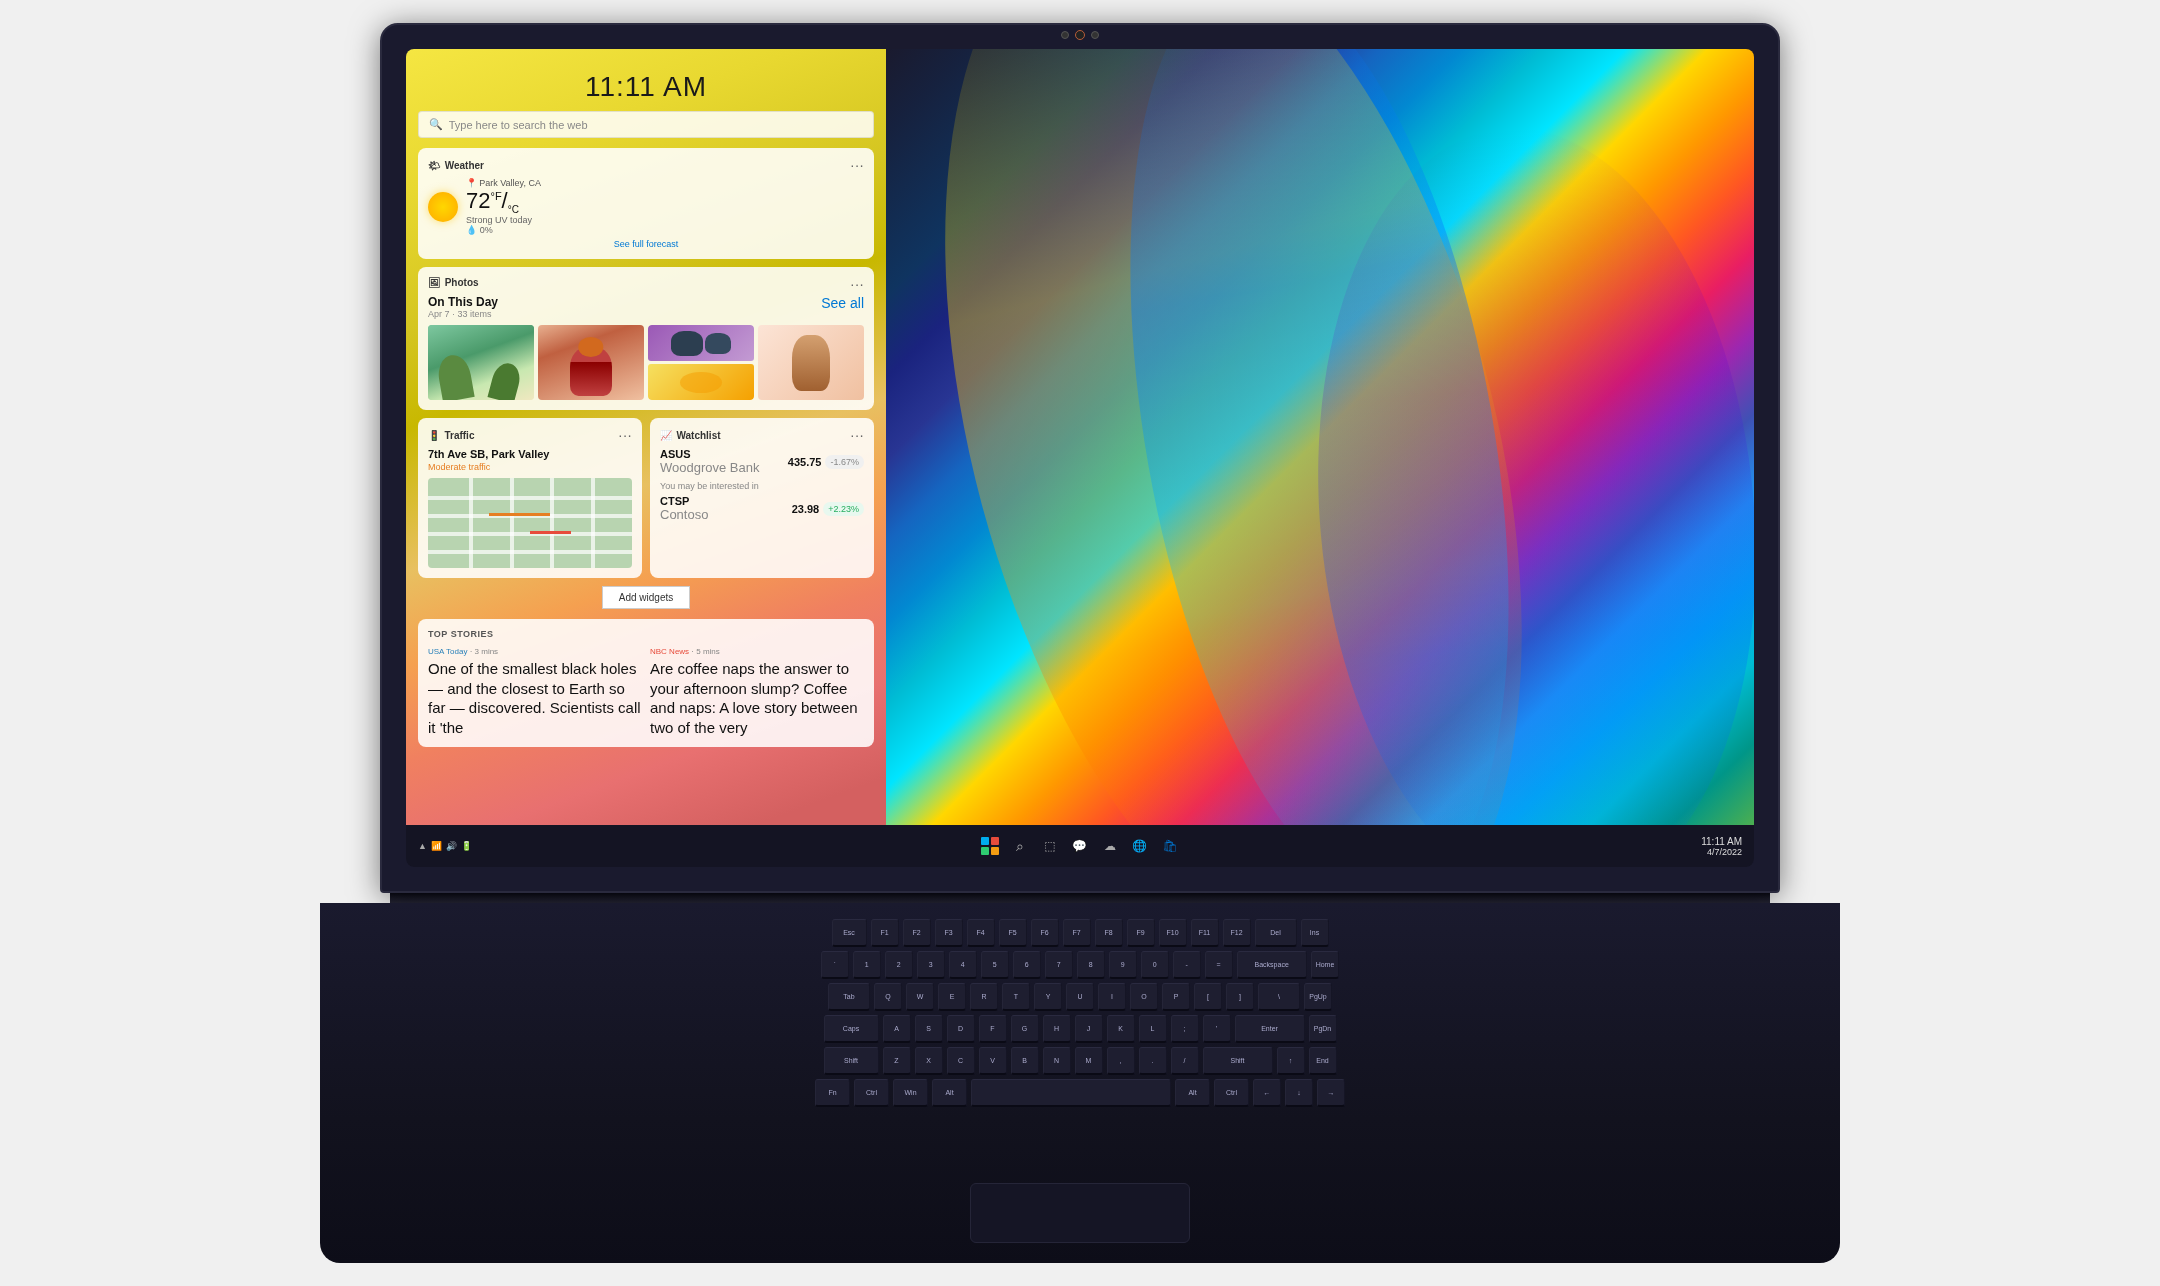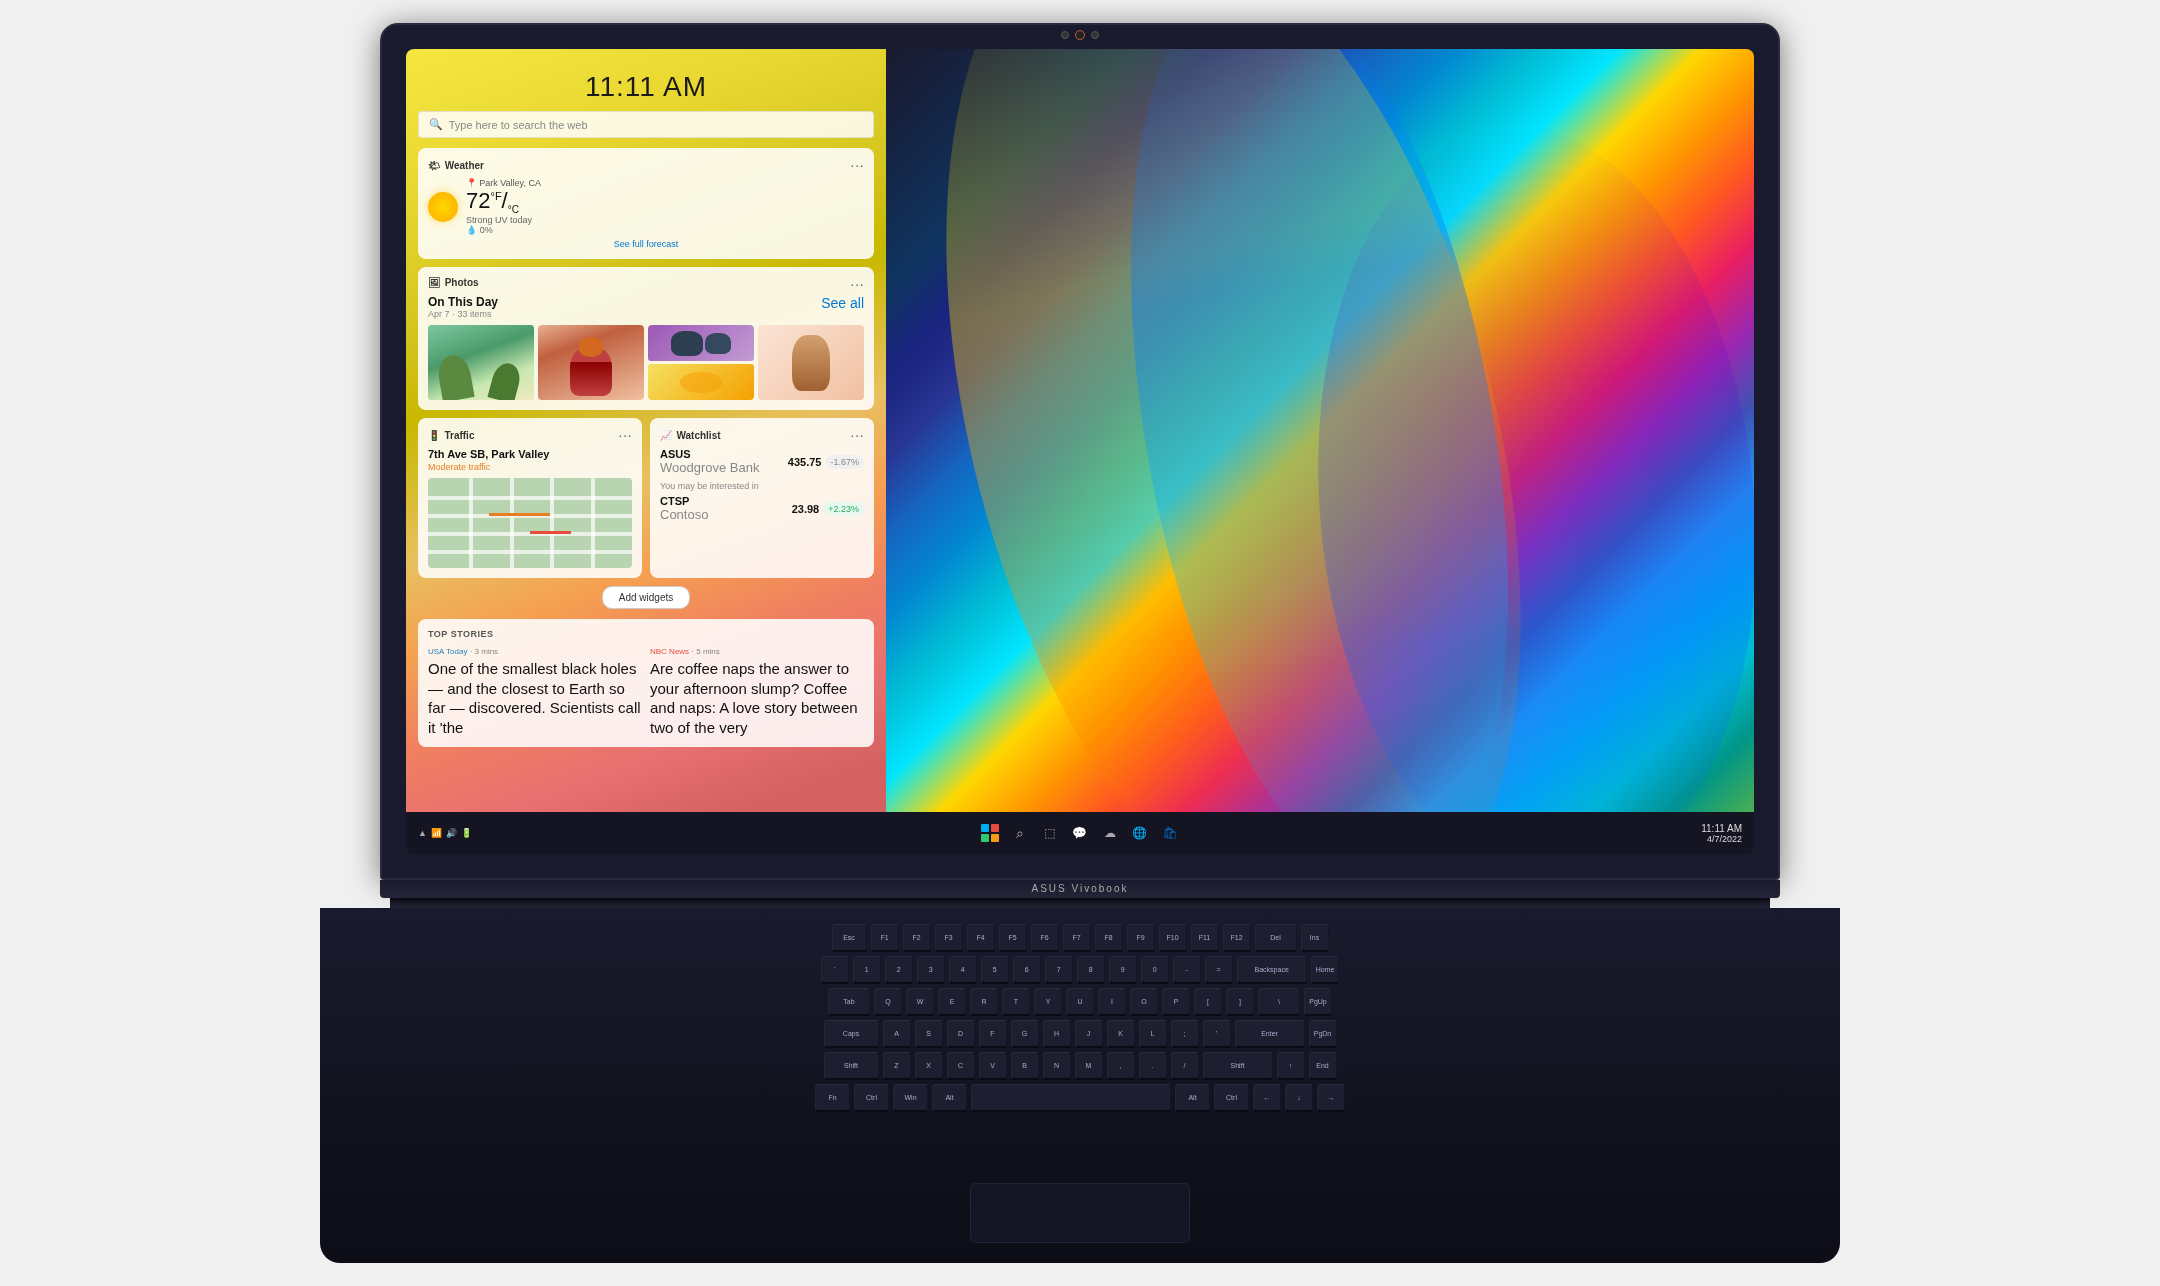--- a/index.html
+++ b/index.html
@@ -384,21 +384,21 @@
       color: #888;
       margin-bottom: 4px;
     }
 
     
     .add-widgets-btn {
       display: block;
       margin: 0 auto 10px;
       background: white;
       border: 1px solid #ccc;
-      border-radius: 10px;
+      border-radius: 0;
       padding: 5px 16px;
       font-size: 10px;
       color: #333;
       cursor: pointer;
     }
 
     
     .top-stories {
       background: rgba(255,255,255,0.88);
       border-radius: 8px;
@@ -888,23 +888,20 @@
           <div class="clock-tray">
             <div class="clock-tray-time">11:11 AM</div>
             <div class="clock-tray-date">4/7/2022</div>
           </div>
         </div>
       </div>
 
     </div>
   </div>
 
-  <div class="laptop-bottom-bezel">
-    <span class="laptop-brand">ASUS Vivobook</span>
-  </div>
 
   <div class="hinge"></div>
 
   <div class="laptop-base">
     <div class="keyboard-area">
 
       <div class="key-row">
         <div class="key key-fn">Esc</div>
         <div class="key">F1</div>
         <div class="key">F2</div>

